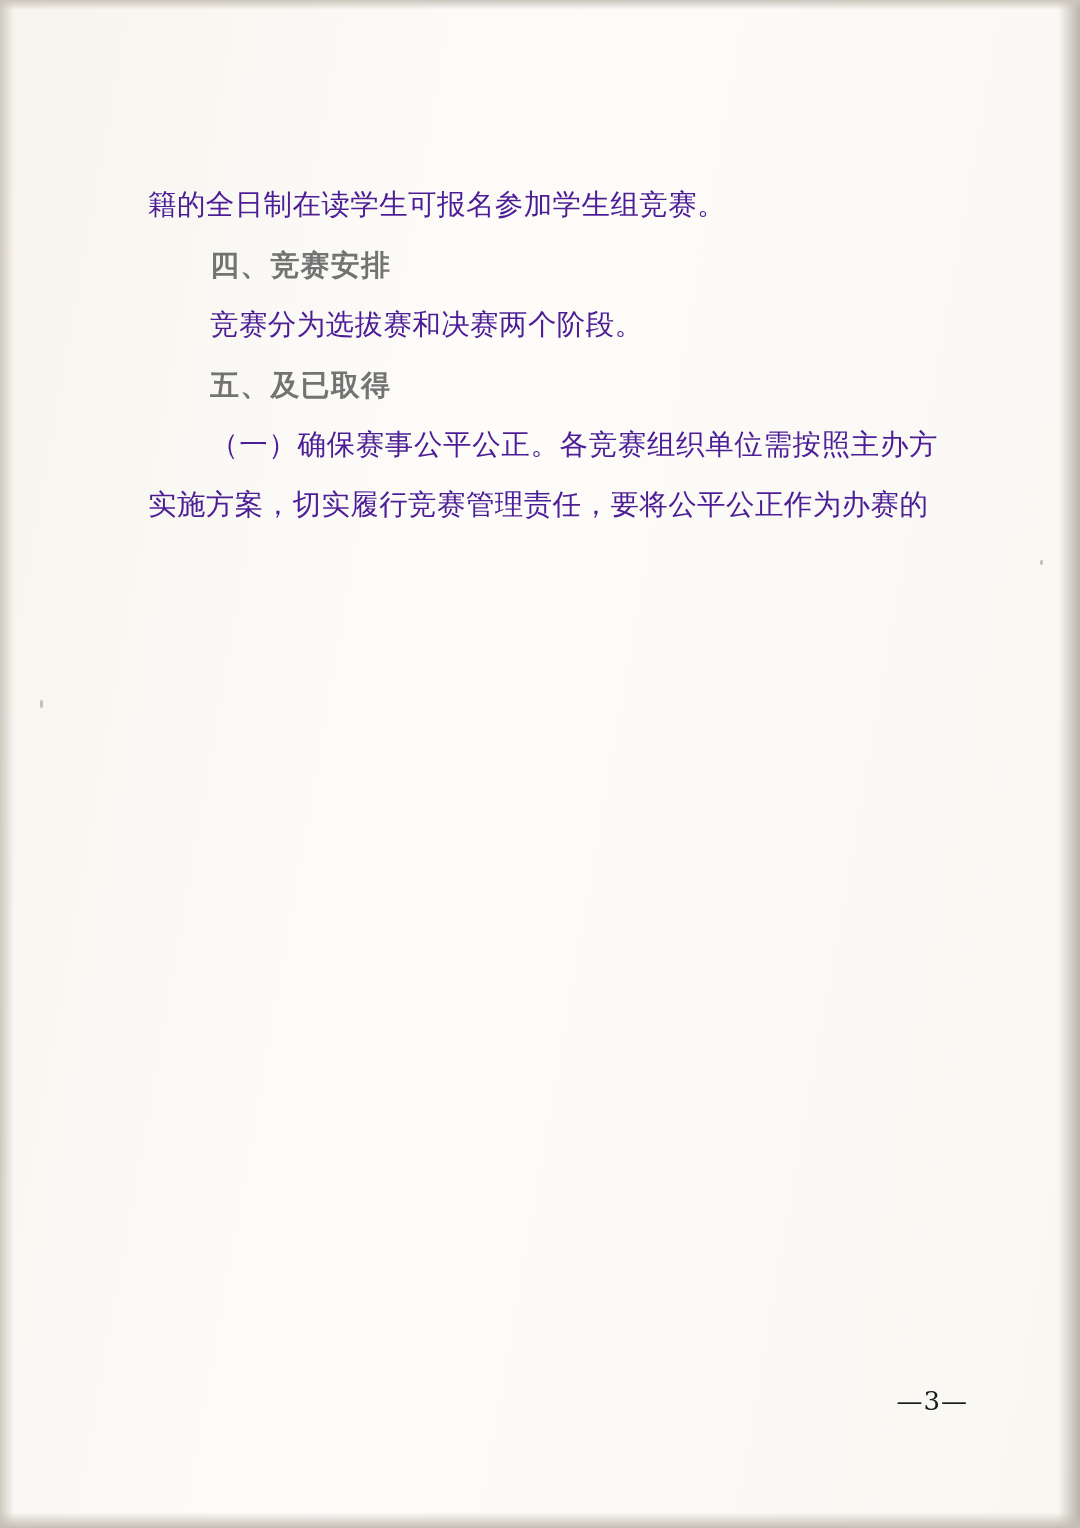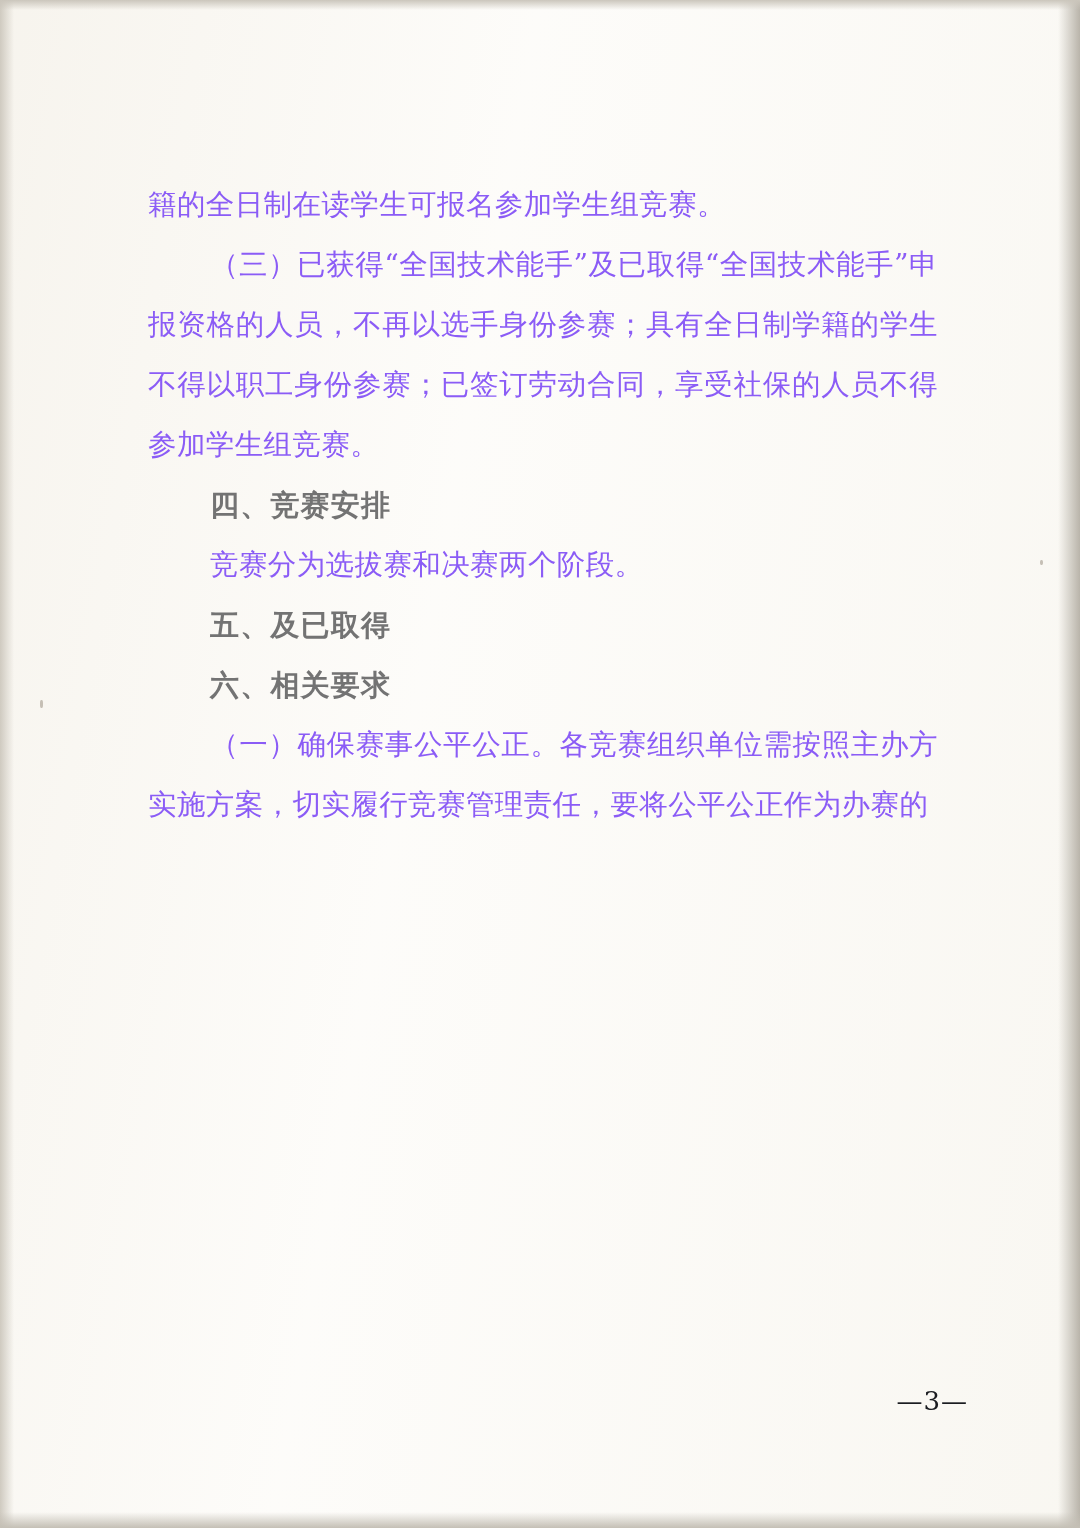--- a/index.html
+++ b/index.html
@@ -56,21 +56,21 @@
     position: absolute;
     left: 148px;
     top: 175px;
     width: 790px;
   }
 
   .para {
     font-family: "DejaVu Serif", "Liberation Serif", serif;
     font-size: 28.5px;
     line-height: 60px;
-    color: #8b5cf6;
+    color: #4c1d95;
     text-align: justify;
     text-justify: inter-character;
     letter-spacing: 0.4px;
     margin: 0;
     white-space: pre-wrap;
   }
   .para.indent {
     text-indent: 62px;
   }
   .heading {
@@ -116,32 +116,30 @@
   <div class="page-edge-top"></div>
   <div class="page-edge-bottom"></div>
 
   <div class="speck" style="left:40px; top:700px;"></div>
   <div class="speck" style="left:1040px; top:560px; height:5px;"></div>
 
   <div class="content">
 
     <p class="para">籍的全日制在读学生可报名参加学生组竞赛。</p>
 
-    <p class="para indent">（三）已获得“全国技术能手”及已取得“全国技术能手”申报资格的人员，不再以选手身份参赛；具有全日制学籍的学生不得以职工身份参赛；已签订劳动合同，享受社保的人员不得参加学生组竞赛。</p>
 
     <h2 class="heading">四、竞赛安排</h2>
 
     <p class="para indent">竞赛分为选拔赛和决赛两个阶段。</p>
 
 
 
     <h2 class="heading">五、及已取得</h2>
 
 
-    <h2 class="heading">六、相关要求</h2>
 
     <p class="para indent">（一）确保赛事公平公正。各竞赛组织单位需按照主办方实施方案，切实履行竞赛管理责任，要将公平公正作为办赛的</p>
 
   </div>
 
   <div class="page-number">—3—</div>
 
 </div>
 
 </body></html>

